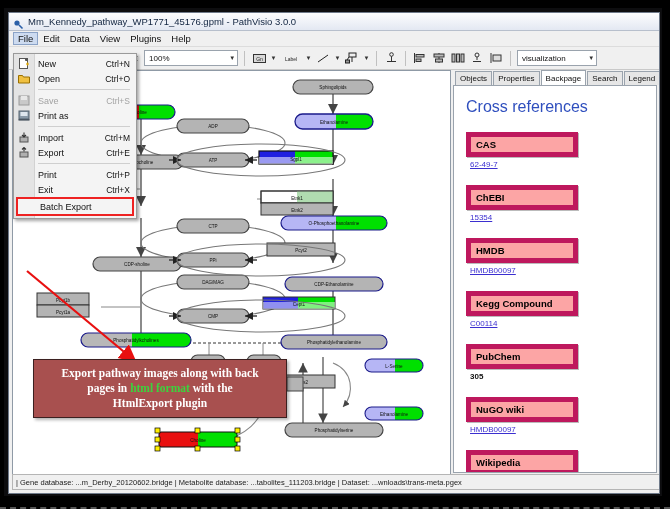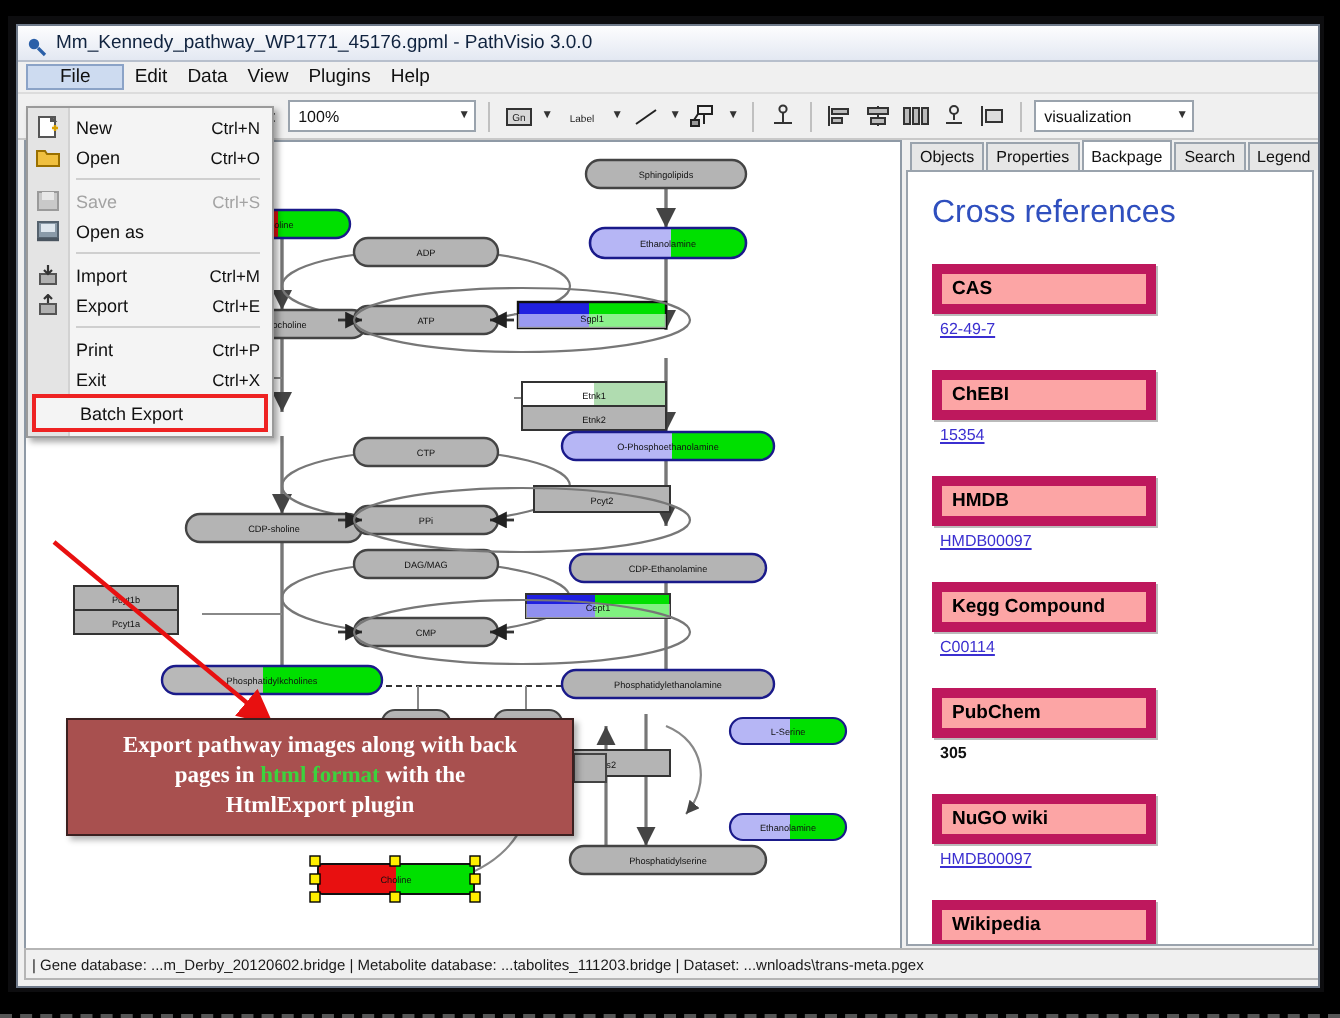--- a/index.html
+++ b/index.html
@@ -17,21 +17,21 @@
   
   #titlebar{height:17px;background:linear-gradient(#fdfdfe,#e3e8f2);
             border-bottom:1px solid #b7bfcc;display:flex;align-items:center;padding-left:4px;}
   #titlebar .tb-icon{width:11px;height:11px;margin-right:4px;flex:0 0 auto;}
   #titlebar .tb-text{font-size:9.5px;color:#10233f;white-space:nowrap;}
 
   
   #menubar{height:15px;background:#f0f0f0;display:flex;align-items:center;
            padding-left:4px;border-bottom:1px solid #dcdcdc;}
   #menubar .mi{font-size:9.5px;color:#101010;padding:1px 5px;white-space:nowrap;}
-  #menubar .mi.active{background:#cddbf0;border:1px solid #8ba3c7;padding:0 16px;text-align:right;}
+  #menubar .mi.active{background:#cddbf0;border:1px solid #8ba3c7;padding:0 4px;text-align:right;}
 
   
   #toolbar{height:22px;background:#f0f0f0;display:flex;align-items:center;
            padding-left:6px;gap:3px;border-bottom:1px solid #c9c9c9;position:relative;}
   .tb-sep{width:1px;height:15px;background:#c0c0c0;margin:0 3px;}
   .tb-btn{width:16px;height:16px;display:flex;align-items:center;justify-content:center;}
   .zoomlabel{font-size:8.5px;color:#202020;margin-right:3px;}
   .combo{height:14px;background:#ffffff;border:1px solid #9aa3ad;display:flex;align-items:center;
          justify-content:space-between;font-size:8px;color:#111;padding:0 2px 0 4px;text-align:center;}
   .combo .cv{white-space:nowrap;overflow:hidden;}
@@ -523,21 +523,21 @@
       </div>
 
       <div class="fm-item">
         <span class="gico">
           <svg width="12" height="11" viewBox="0 0 12 11">
               <rect x="1" y="1" width="10" height="8" fill="#8a9aa8" stroke="#55626e"></rect>
               <rect x="2.5" y="2" width="7" height="4" fill="#dfe7ee"></rect>
               <rect x="0.5" y="9" width="11" height="1.6" fill="#4a5560"></rect>
             </svg>
         </span>
-        <span class="lbl">Open as</span>
+        <span class="lbl">Print as</span>
         <span class="acc"></span>
       </div>
 
       <div class="fm-sep"></div>
 
       <div class="fm-item">
         <span class="gico">
           <svg width="12" height="11" viewBox="0 0 12 11">
               <rect x="2" y="5" width="8" height="5" fill="#b0b0b0" stroke="#555"></rect>
               <path d="M6 0.5 v4 M4 3 L6 5 L8 3" stroke="#333" fill="none" stroke-width="1.1"></path>

